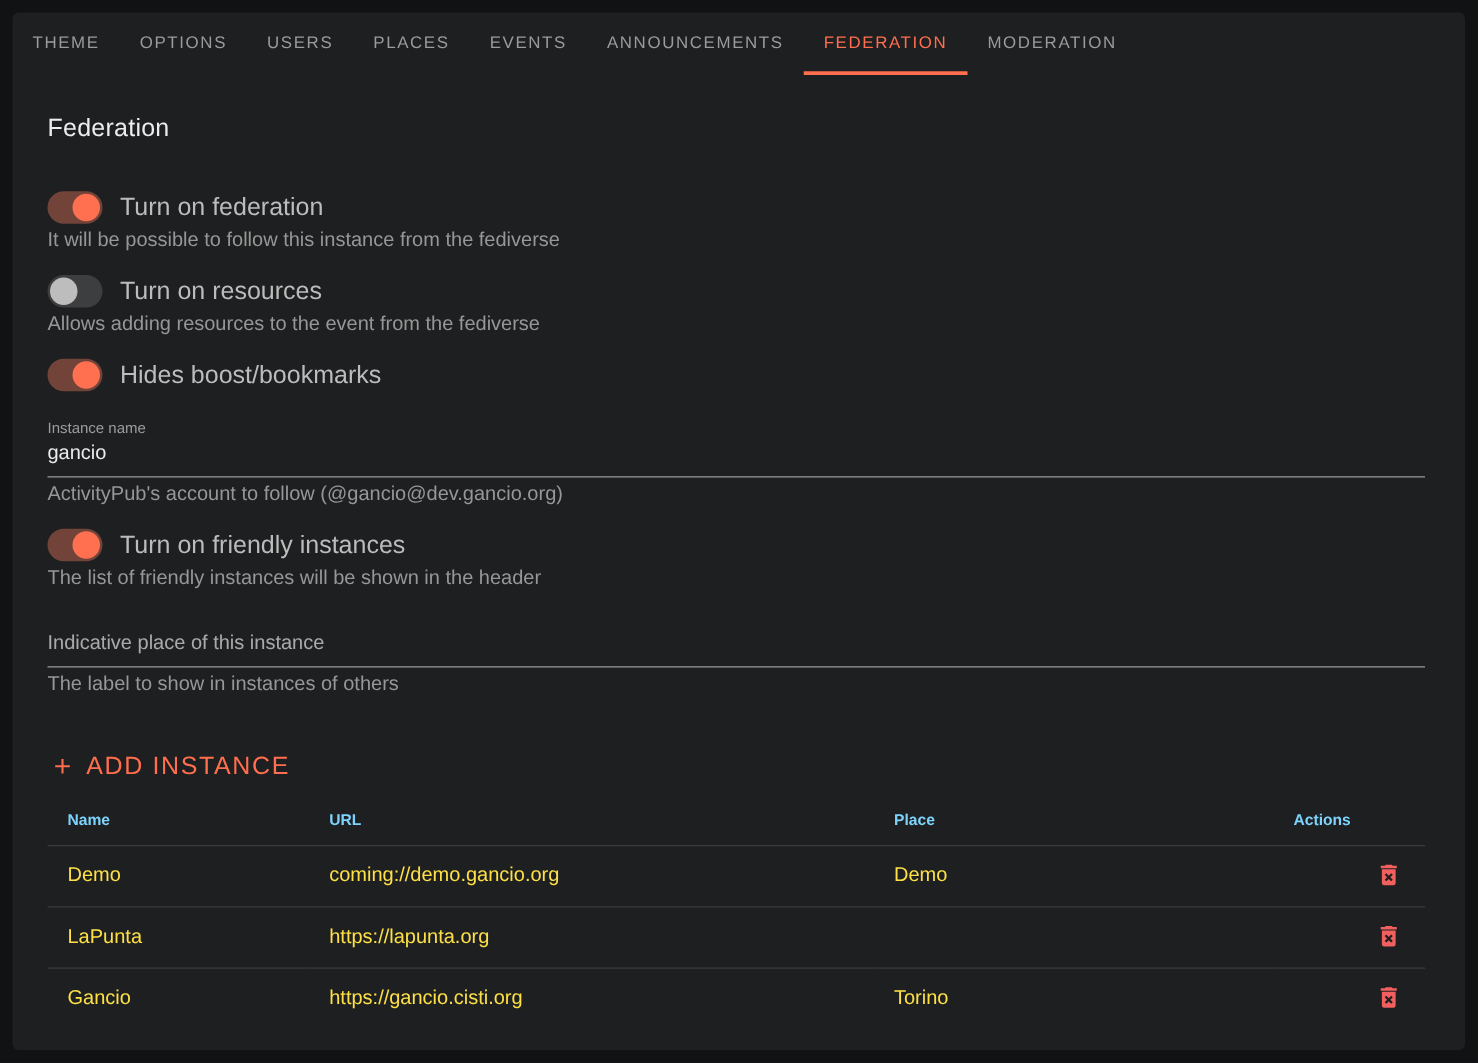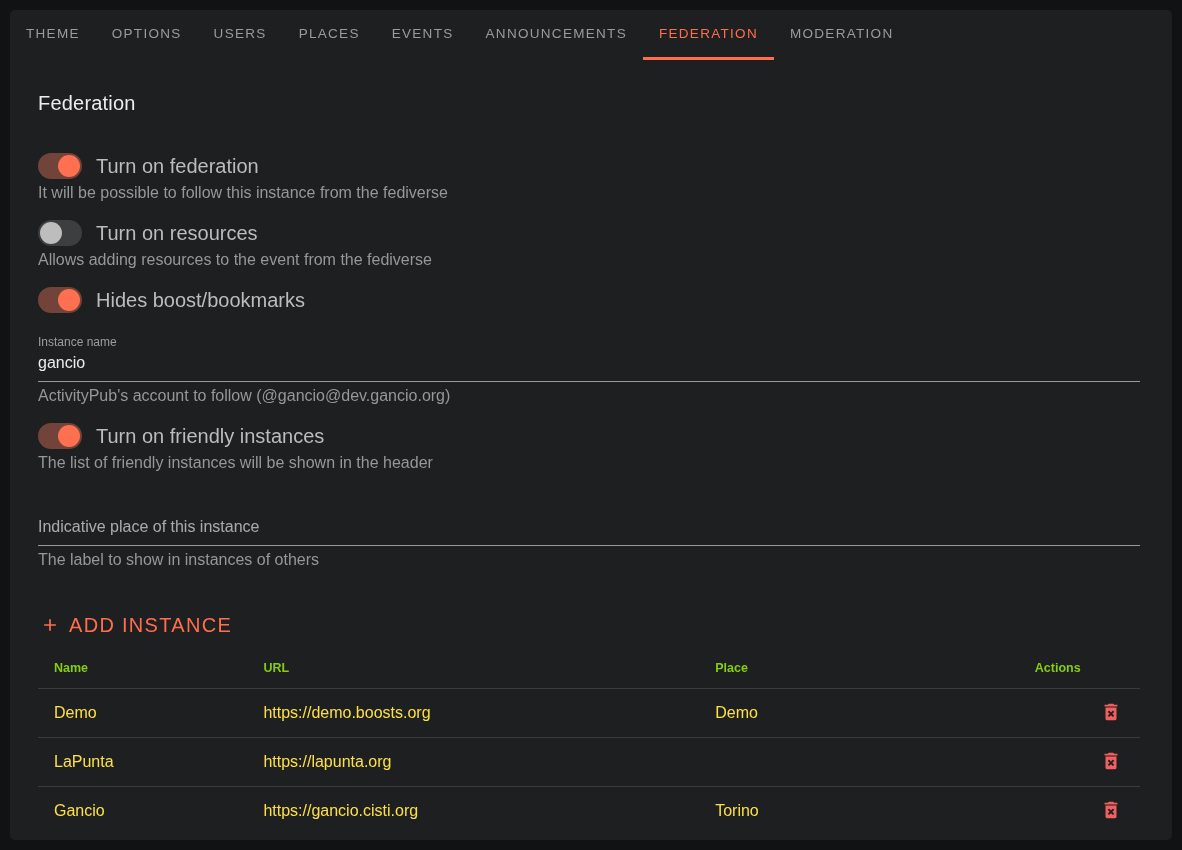--- a/index.html
+++ b/index.html
@@ -23,35 +23,35 @@
   .switch-row{display:flex;align-items:center;gap:14px;}
   .switch{position:relative;width:44px;height:26px;flex:0 0 auto;cursor:pointer;}
   .switch .track{position:absolute;left:0;top:0;right:0;bottom:0;border-radius:13px;background:#3d3e3f;}
   .switch .thumb{position:absolute;top:2px;left:2px;width:22px;height:22px;border-radius:50%;background:#bdbdbd;}
   .switch.on .track{background:#724439;}
   .switch.on .thumb{left:20px;background:#ff7050;}
   .switch-label{font-size:20px;color:#bcbcbc;}
   .hint{font-size:16px;color:#979797;margin-top:7px;line-height:14px;}
   
   .field-group{margin:22px 0 20px 0;}
-  .field-group.spaced{margin-top:46px;}
+  .field-group.spaced{margin-top:34px;}
   .field-label{font-size:12px;color:#9d9d9d;margin-bottom:3px;}
   .text-input{display:block;width:100%;box-sizing:border-box;background:transparent;border:none;outline:none;
     border-bottom:1px solid rgba(255,255,255,.55);color:#ececec;font-size:16px;
     font-family:"Liberation Sans","DejaVu Sans",sans-serif;padding:2px 0 9px 0;}
   .text-input::placeholder{color:rgba(255,255,255,.62);opacity:1;}
   
   .add-btn{display:inline-flex;align-items:center;gap:9px;margin:20px 0 8px 0;height:36px;
     padding:0 10px 0 2px;background:transparent;border:none;cursor:pointer;
     color:var(--accent);font-size:20px;font-weight:500;letter-spacing:1.3px;
     font-family:"Liberation Sans","DejaVu Sans",sans-serif;}
   .add-btn svg{display:block;}
   
   table.instances{width:100%;border-collapse:collapse;}
-  table.instances th{text-align:left;font-size:12.5px;font-weight:700;color:#84cc16;
+  table.instances th{text-align:left;font-size:12.5px;font-weight:700;color:#7dd3fc;
     padding:10px 16px 13px 16px;border-bottom:1px solid #3a3b3c;}
   table.instances td{font-size:16px;color:#fde047;padding:0 16px;height:48px;
     border-bottom:1px solid #3a3b3c;}
   table.instances tr:last-child td{border-bottom:none;}
   th.col-name{width:19%;} th.col-url{width:41%;} th.col-place{width:29%;}
   th.col-actions{width:11%;text-align:right;padding-right:28px;}
   td.cell-actions{text-align:right;padding-right:22px;}
   .icon-btn{background:transparent;border:none;padding:2px;cursor:pointer;line-height:0;}
 </style>
 </head>
@@ -141,21 +141,21 @@
         <tr>
           <th class="col-name">Name</th>
           <th class="col-url">URL</th>
           <th class="col-place">Place</th>
           <th class="col-actions">Actions</th>
         </tr>
       </thead>
       <tbody>
         <tr>
           <td>Demo</td>
-          <td>https://demo.boosts.org</td>
+          <td>coming://demo.gancio.org</td>
           <td>Demo</td>
           <td class="cell-actions">
             <button class="icon-btn">
               <span>
                 <svg width="22" height="22" viewBox="0 0 24 24">
                     <path fill="#f25f5f" d="M6,19A2,2 0 0,0 8,21H16A2,2 0 0,0 18,19V7H6V19M8.46,11.88L9.87,10.47L12,12.59L14.12,10.47L15.53,11.88L13.41,14L15.53,16.12L14.12,17.53L12,15.41L9.88,17.53L8.47,16.12L10.59,14L8.46,11.88M15.5,4L14.5,3H9.5L8.5,4H5V6H19V4H15.5Z"></path>
                   </svg>
               </span>
             </button>
           </td>

